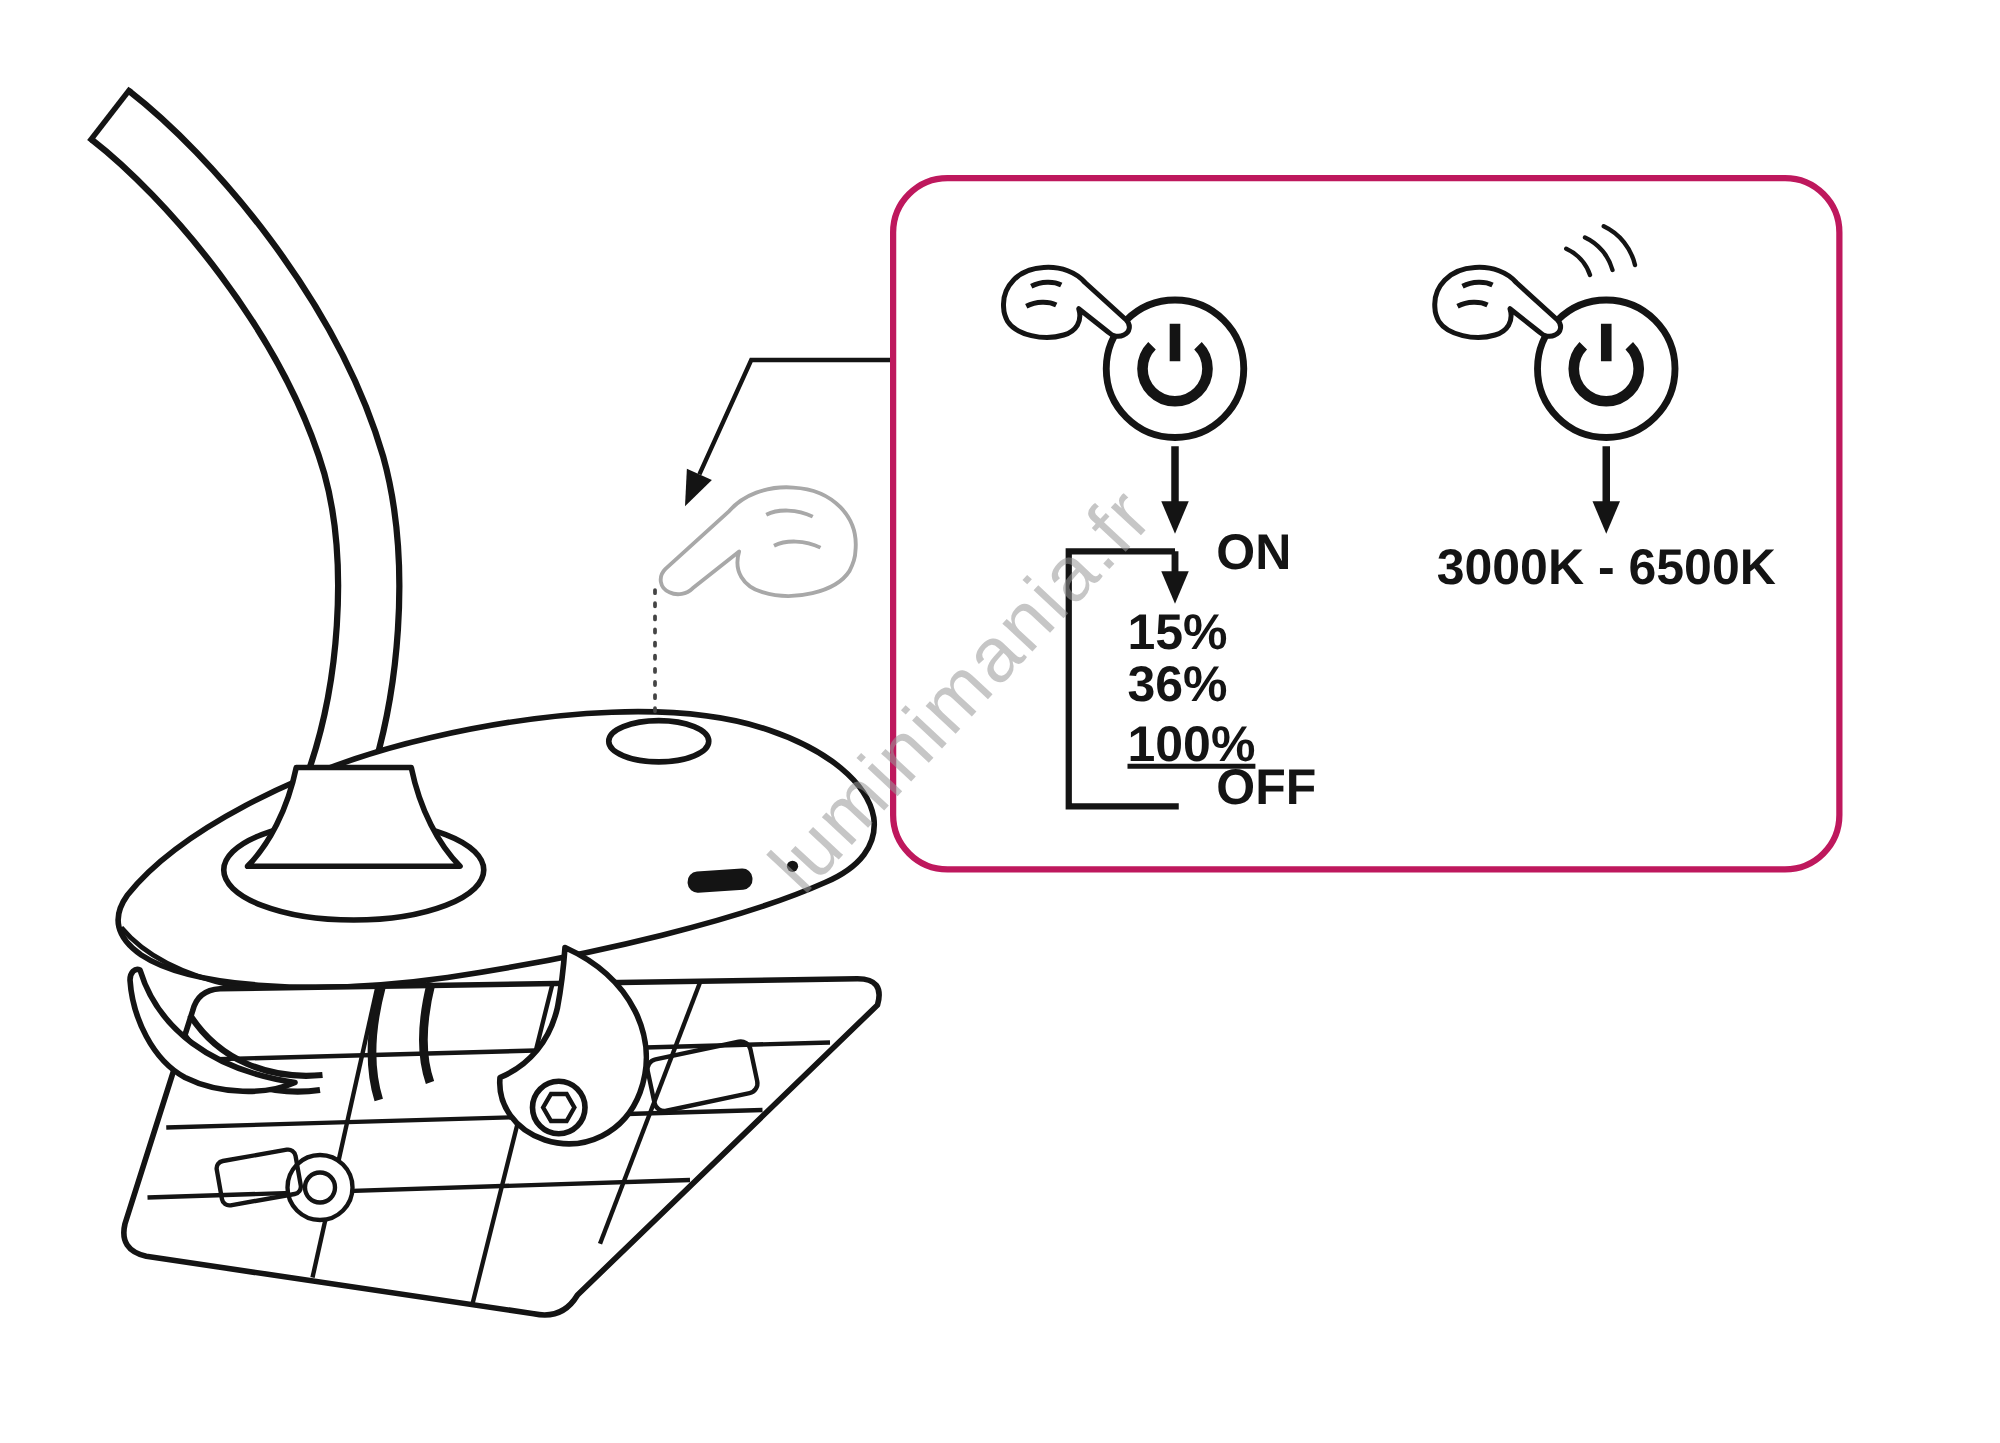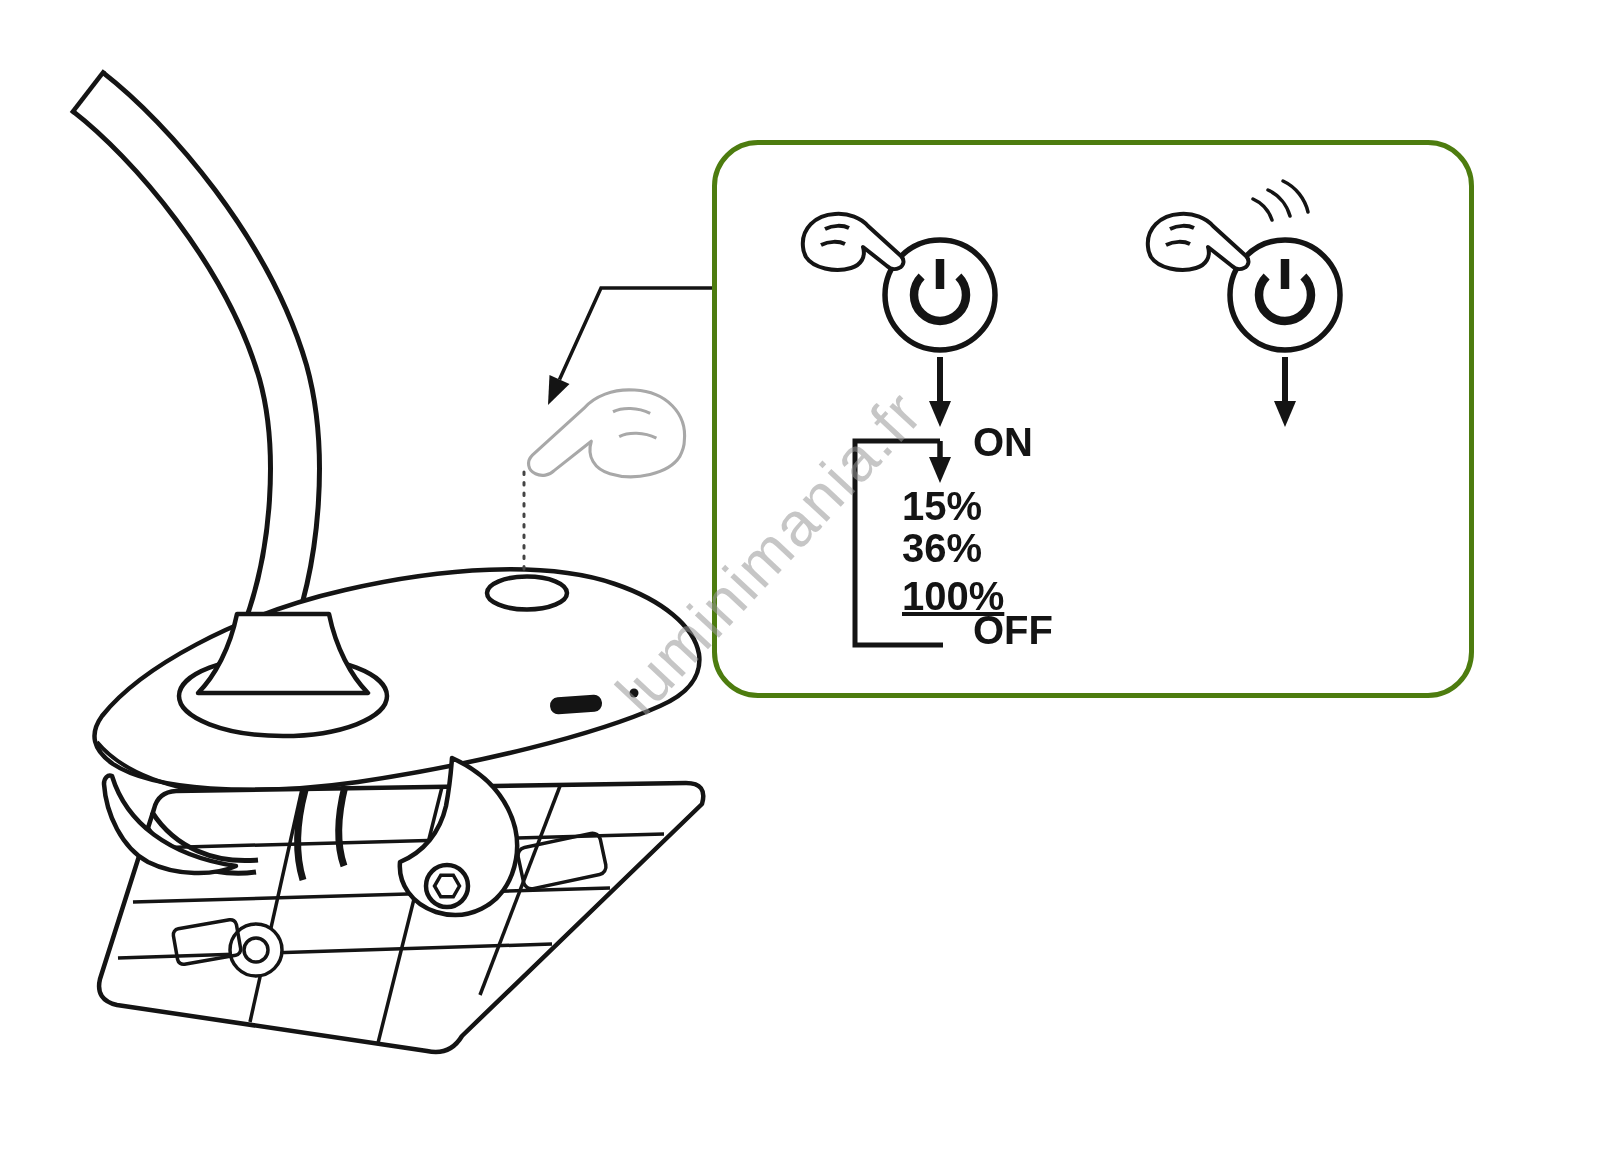--- a/index.html
+++ b/index.html
@@ -1,20 +1,20 @@
 <!DOCTYPE html>
 <html><head>
 <meta charset="utf-8">
 <style>
   html,body{margin:0;padding:0;background:#ffffff;}
   .stage{position:relative;width:1600px;height:1154px;background:#ffffff;overflow:hidden;
          font-family:"Liberation Sans",sans-serif;}
   .art{position:absolute;left:0;top:0;z-index:1;}
   .panel{position:absolute;left:712px;top:140px;width:762px;height:558px;
-         border:5px solid #4d7c0f;border-radius:46px;box-sizing:border-box;z-index:2;}
+         border:5px solid #be185d;border-radius:46px;box-sizing:border-box;z-index:2;}
   .panel-art{position:absolute;left:0;top:0;}
   .plabel{position:absolute;font-weight:700;color:#141414;font-size:40px;line-height:1.05;
           white-space:nowrap;letter-spacing:0px;}
   .lbl-on{left:256px;top:276px;}
   .lbl-15{left:185px;top:340px;}
   .lbl-40{left:185px;top:382px;}
   .lbl-100{left:185px;top:430px;text-decoration:underline;}
   .lbl-off{left:256px;top:464px;}
   .lbl-temp{left:408px;top:288px;width:320px;text-align:center;font-size:40px;}
   .watermark{position:absolute;left:628px;top:668px;z-index:3;
@@ -133,17 +133,18 @@
         </g>
         <use href="#down-arrow" transform="translate(568,212)"></use>
       </g>
     </svg>
 
     <div class="plabel lbl-on">ON</div>
     <div class="plabel lbl-15">15%</div>
     <div class="plabel lbl-40">36%</div>
     <div class="plabel lbl-100">100%</div>
     <div class="plabel lbl-off">OFF</div>
+    <div class="plabel lbl-temp">3000K - 6500K</div>
   </div>
 
   <div class="watermark">luminimania.fr</div>
 
 </div>
 
 </body></html>

